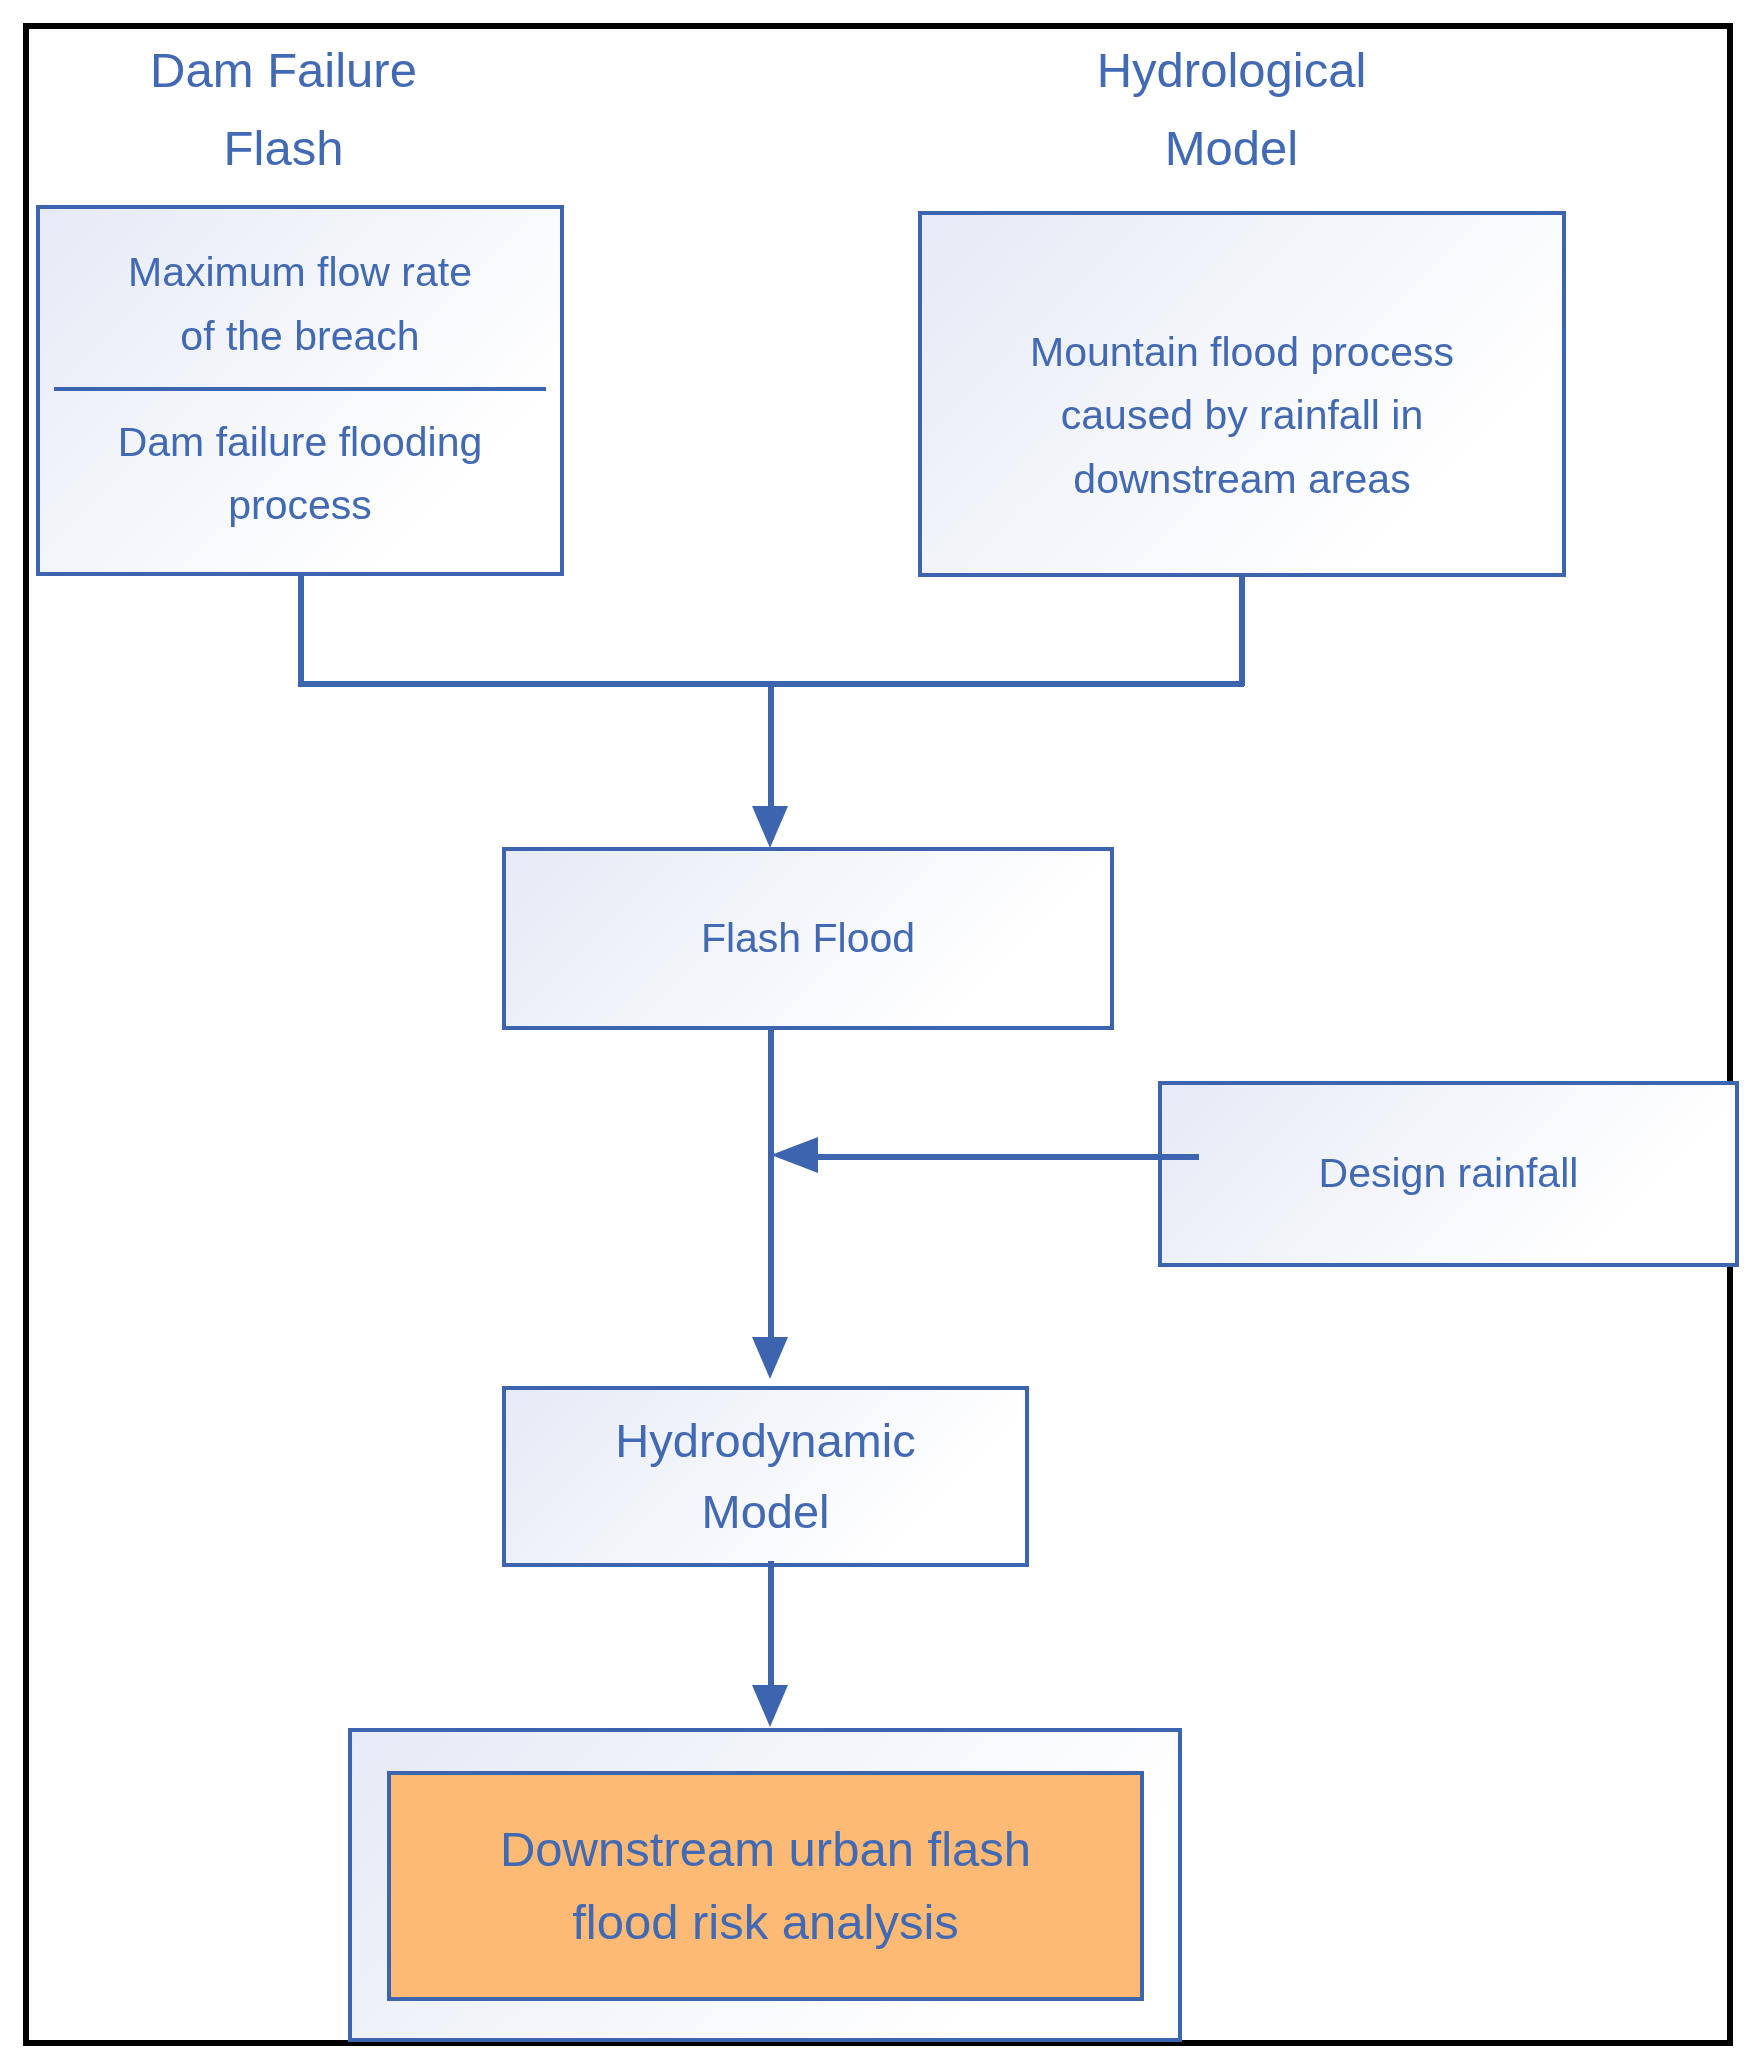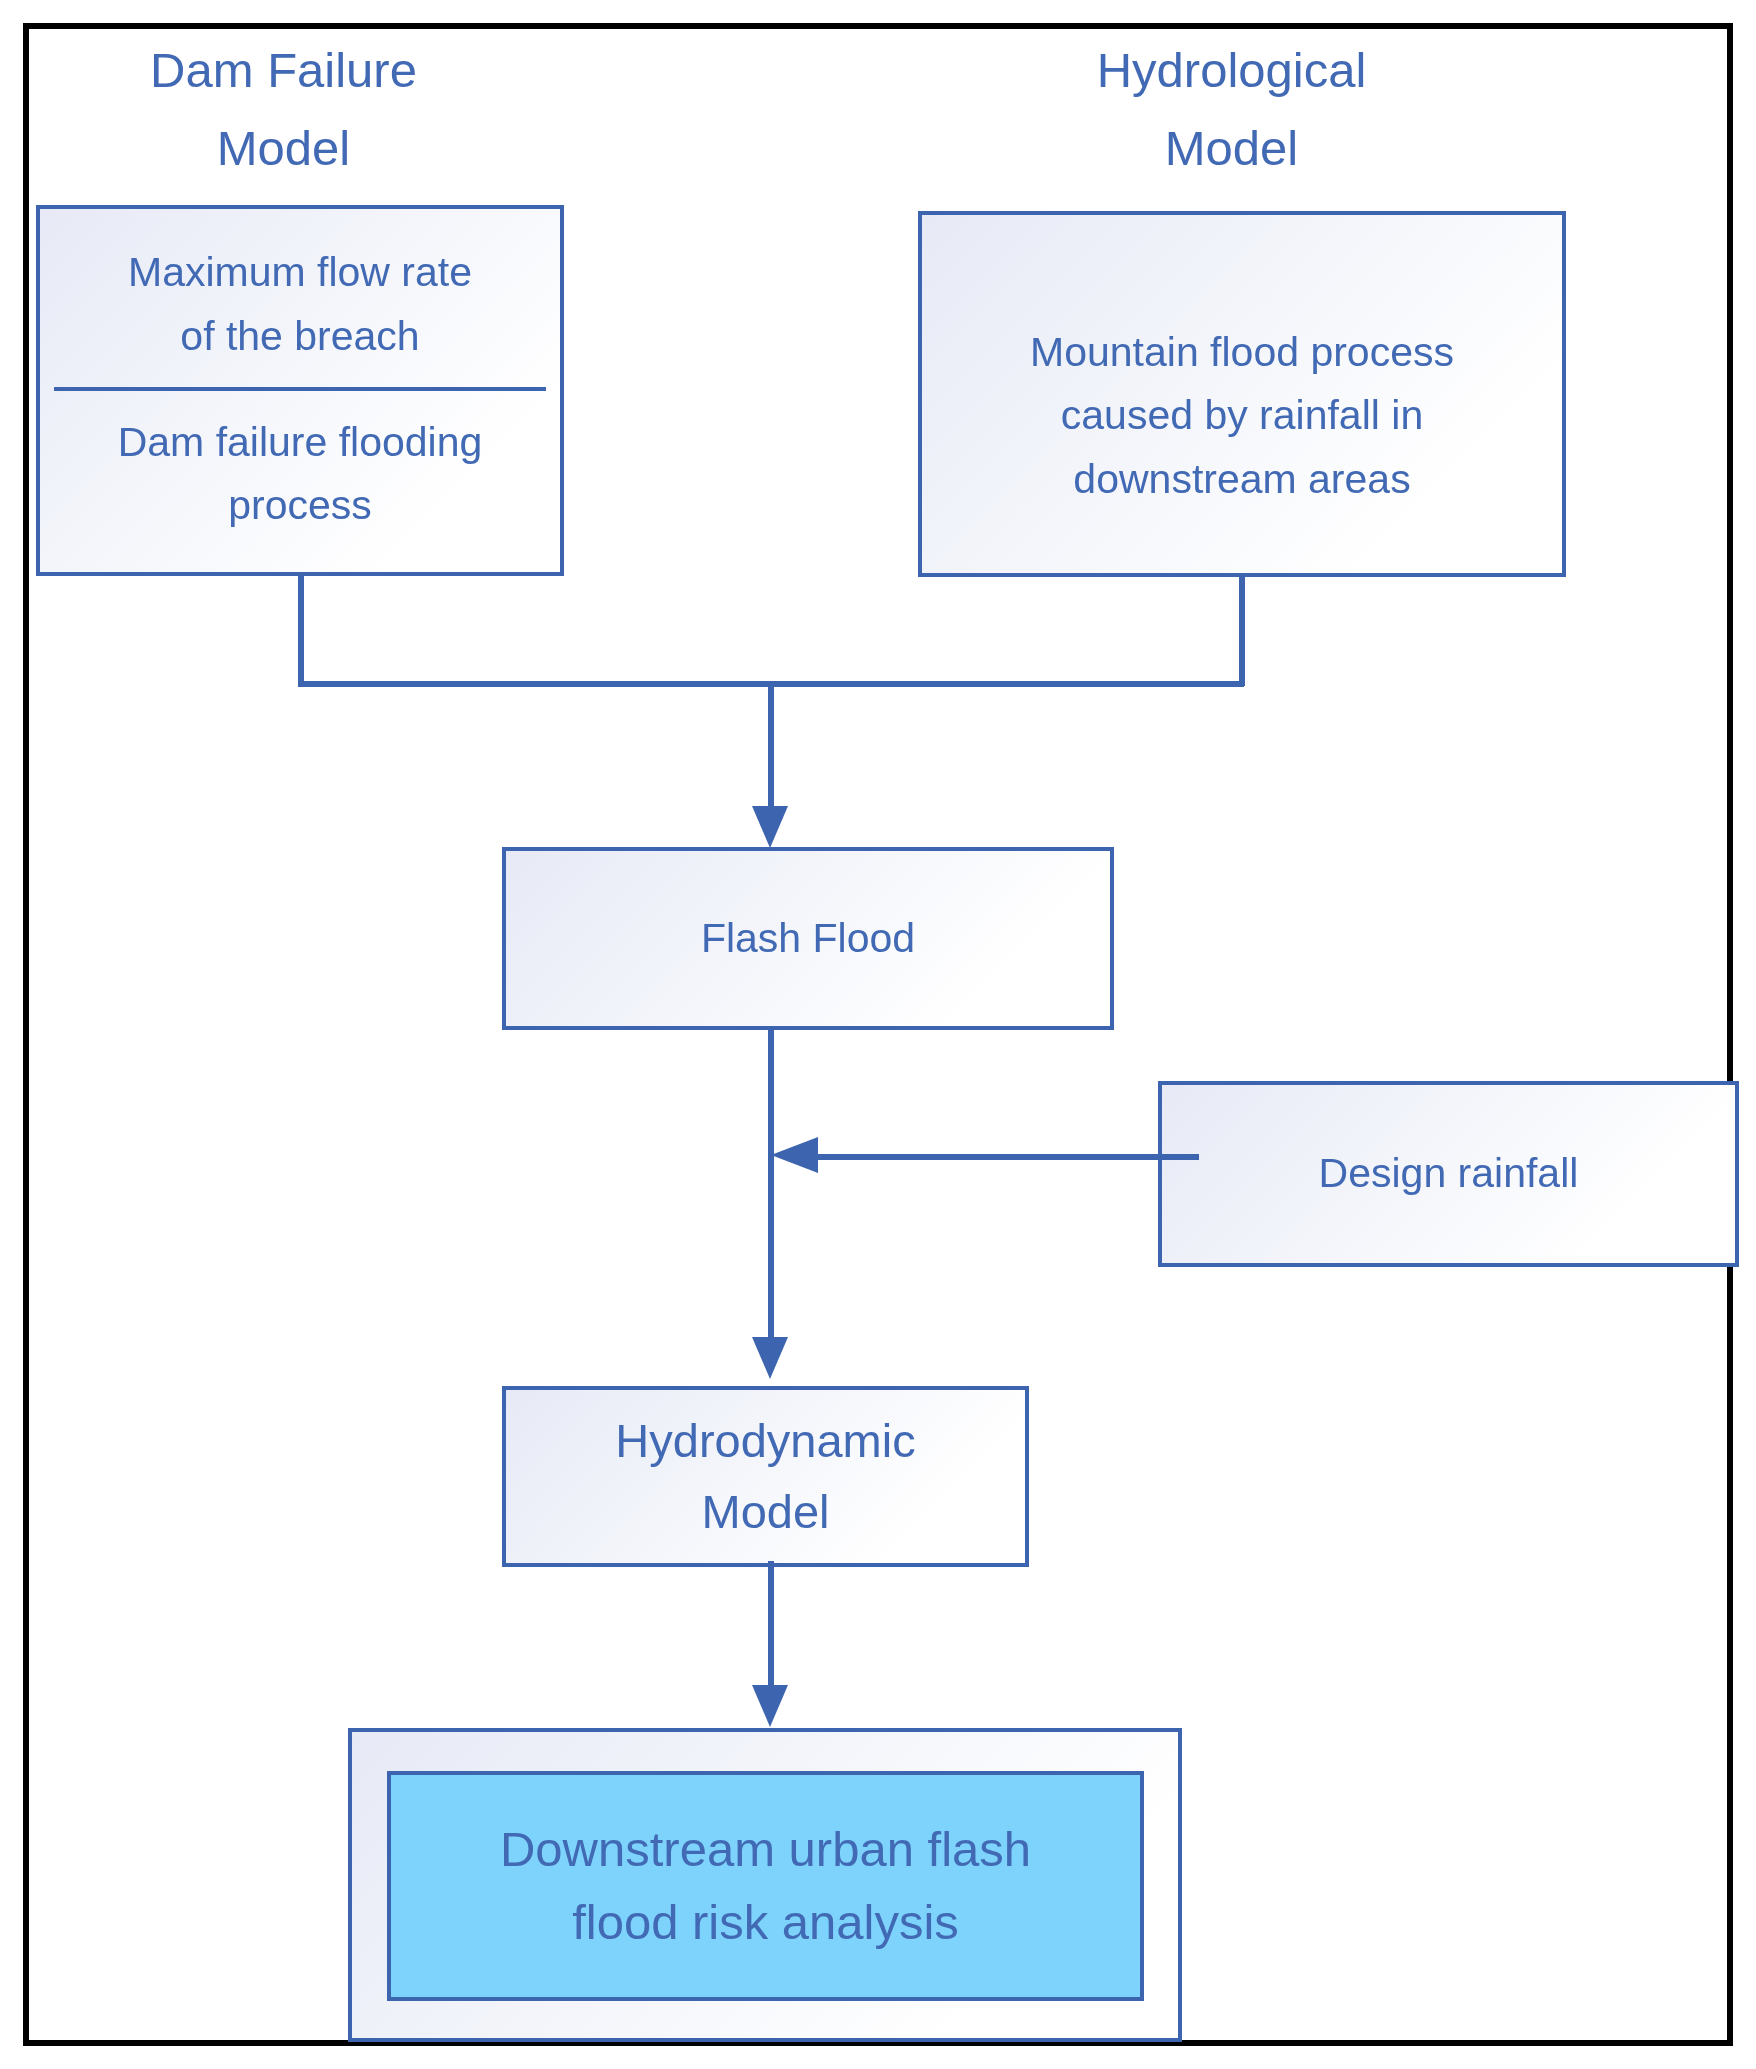--- a/index.html
+++ b/index.html
@@ -87,37 +87,37 @@
     width: 834px; height: 314px;
     border: 4px solid #3d64af;
     background: linear-gradient(135deg, #e7eaf6 0%, #f4f6fb 45%, #ffffff 80%);
     box-sizing: border-box;
   }
   .risk-inner {
     position: absolute;
     left: 387px; top: 1771px;
     width: 757px; height: 230px;
     border: 4px solid #3d64af;
-    background: #7dd3fc;
+    background: #fdba74;
     color: #4169b4;
     display: flex;
     align-items: center;
     justify-content: center;
     text-align: center;
     box-sizing: border-box;
   }
 </style>
 </head>
 <body>
 
 <div id="canvas">
 
   <div class="frame"></div>
 
-  <div class="dtitle" style="left:97px; top:31px; width:373px;">Dam Failure Model</div>
+  <div class="dtitle" style="left:97px; top:31px; width:373px;">Dam Failure Flash</div>
 
   <div class="dtitle" style="left:1029px; top:31px; width:405px;">Hydrological Model</div>
 
   <div class="nodebox" style="left:36px; top:205px; width:528px; height:371px; flex-direction:column; padding:14px;">
     <div class="split-cell top fs50">
       <span style="max-width:381px;">Maximum flow rate of the breach</span>
     </div>
     <div class="split-cell fs50">
       <span style="max-width:413px;">Dam failure flooding process</span>
     </div>

